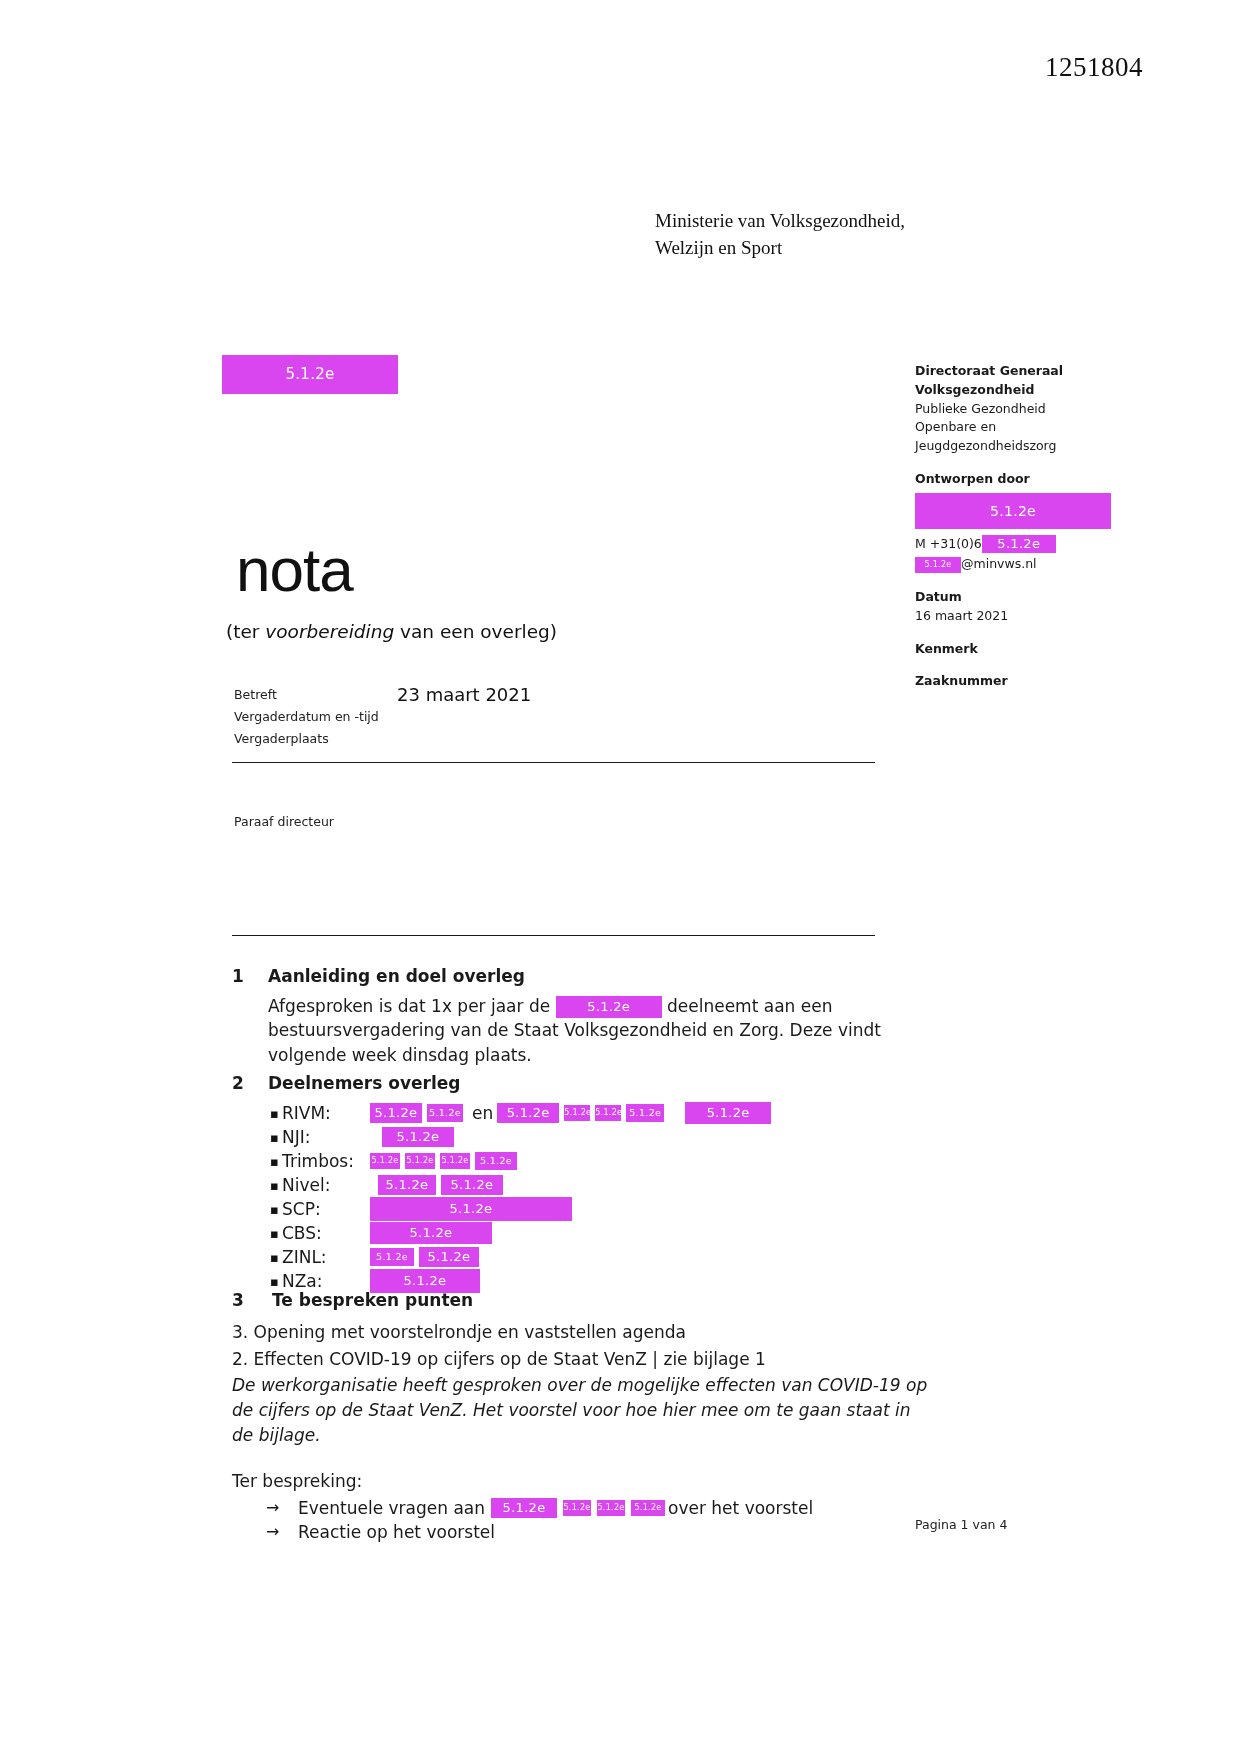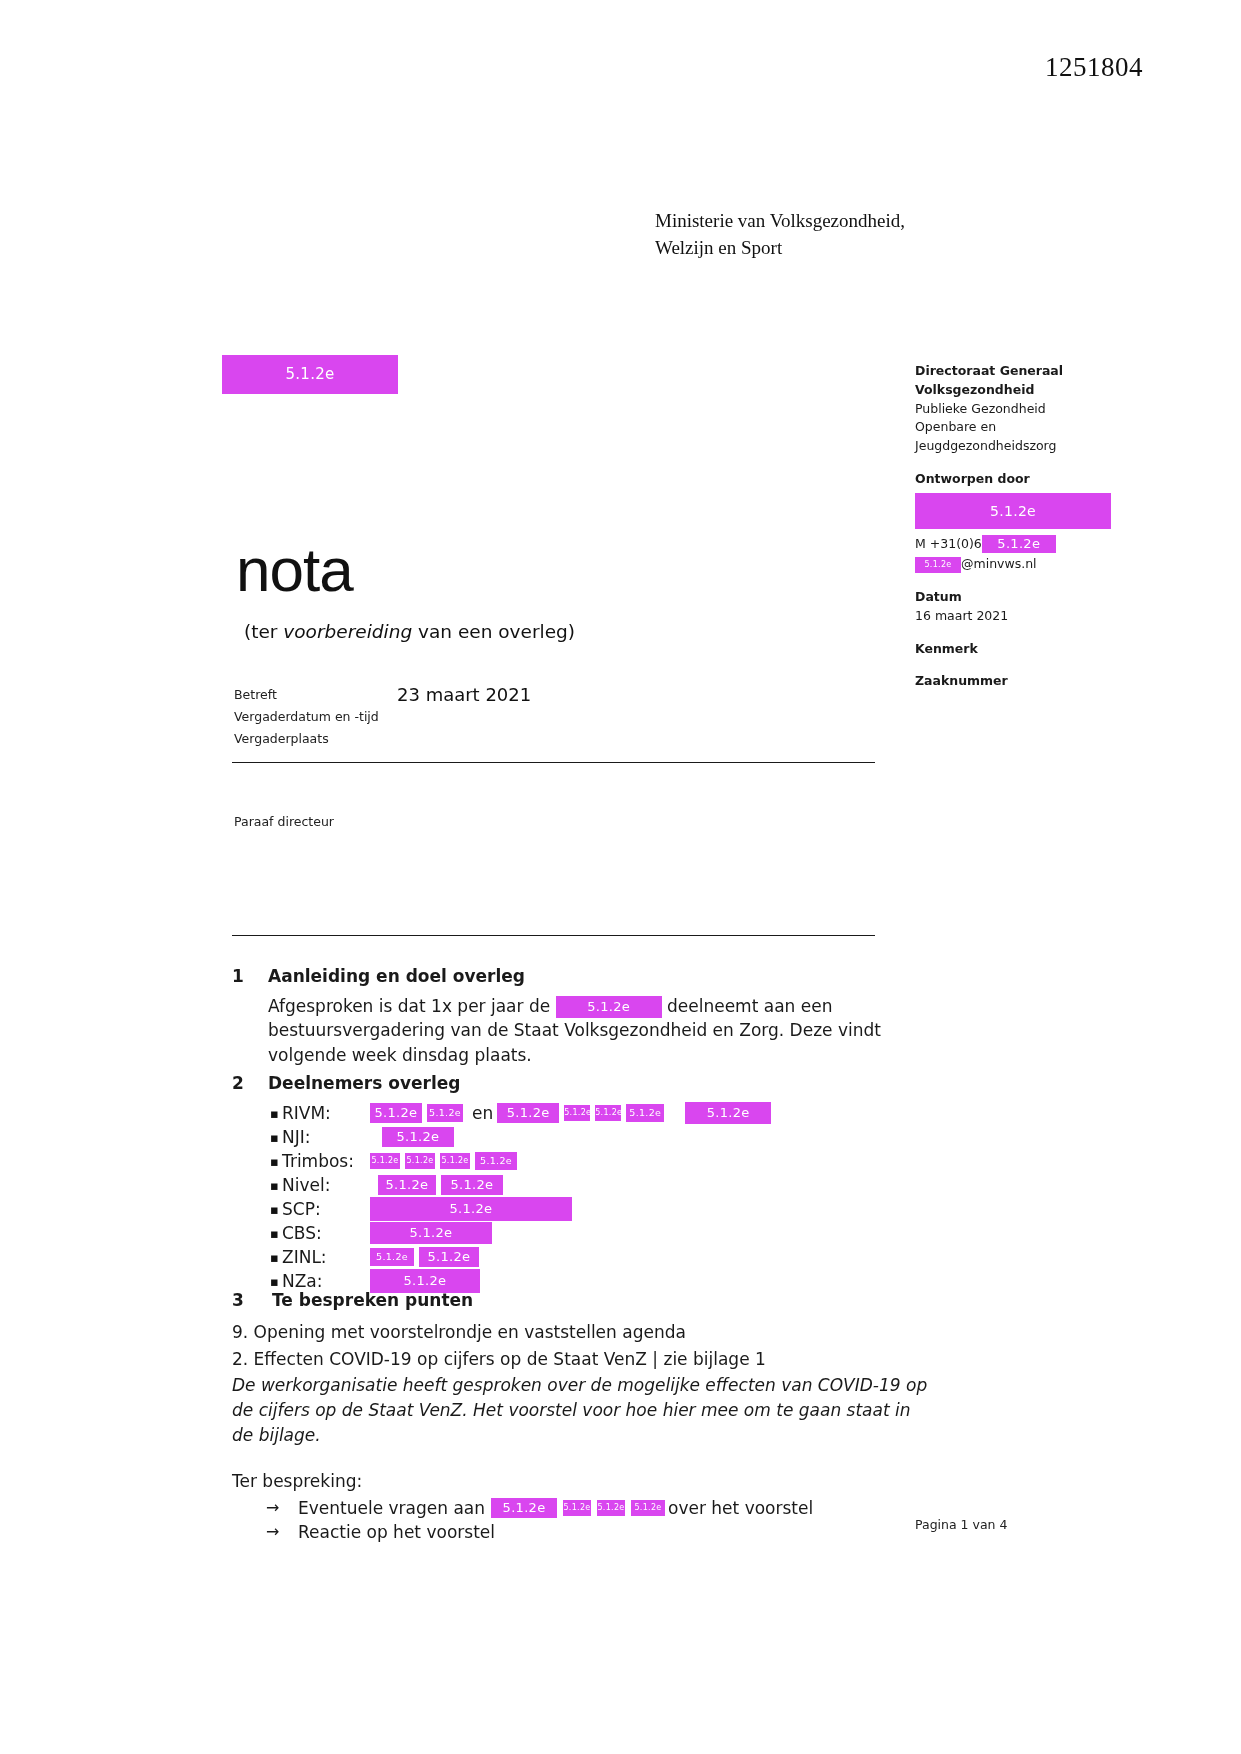--- a/index.html
+++ b/index.html
@@ -68,21 +68,21 @@
     left: 236px;
     top: 534px;
     font-family: "Liberation Sans", sans-serif;
     font-size: 62px;
     font-weight: 300;
     letter-spacing: -1px;
     color: #111;
   }
   .subtitle {
     position: absolute;
-    left: 244px;
+    left: 226px;
     top: 621px;
     font-size: 18.5px;
     color: #111;
   }
   .subtitle i { font-style: italic; }
 
   .meta-block {
     position: absolute;
     left: 234px;
     top: 684px;
@@ -360,21 +360,21 @@
         <span class="redact" style="width:110px;height:24px;line-height:24px">5.1.2e</span>
       </div>
 
     </div>
   </div>
 
   <div class="section s3">
     <div class="sec-num">3</div>
     <div class="sec-title">Te bespreken punten</div>
     <div class="items">
-      <div class="num-item">9.  Opening met voorstelrondje en vaststellen agenda</div>
+      <div class="num-item">3.  Opening met voorstelrondje en vaststellen agenda</div>
       <div class="num-item">2.  Effecten COVID-19 op cijfers op de Staat VenZ | zie bijlage 1</div>
       <div class="ital">De werkorganisatie heeft gesproken over de mogelijke effecten van COVID-19 op de cijfers op de Staat VenZ. Het voorstel voor hoe hier mee om te gaan staat in de bijlage.</div>
 
       <div class="ter">Ter bespreking:</div>
 
       <div class="arrow-list">
         <div class="arrow-row">
           <span class="arrow">→</span>
           <span>Eventuele vragen aan</span>
           <span class="redact" style="width:66px;height:20px;line-height:20px;margin-left:6px">5.1.2e</span>

